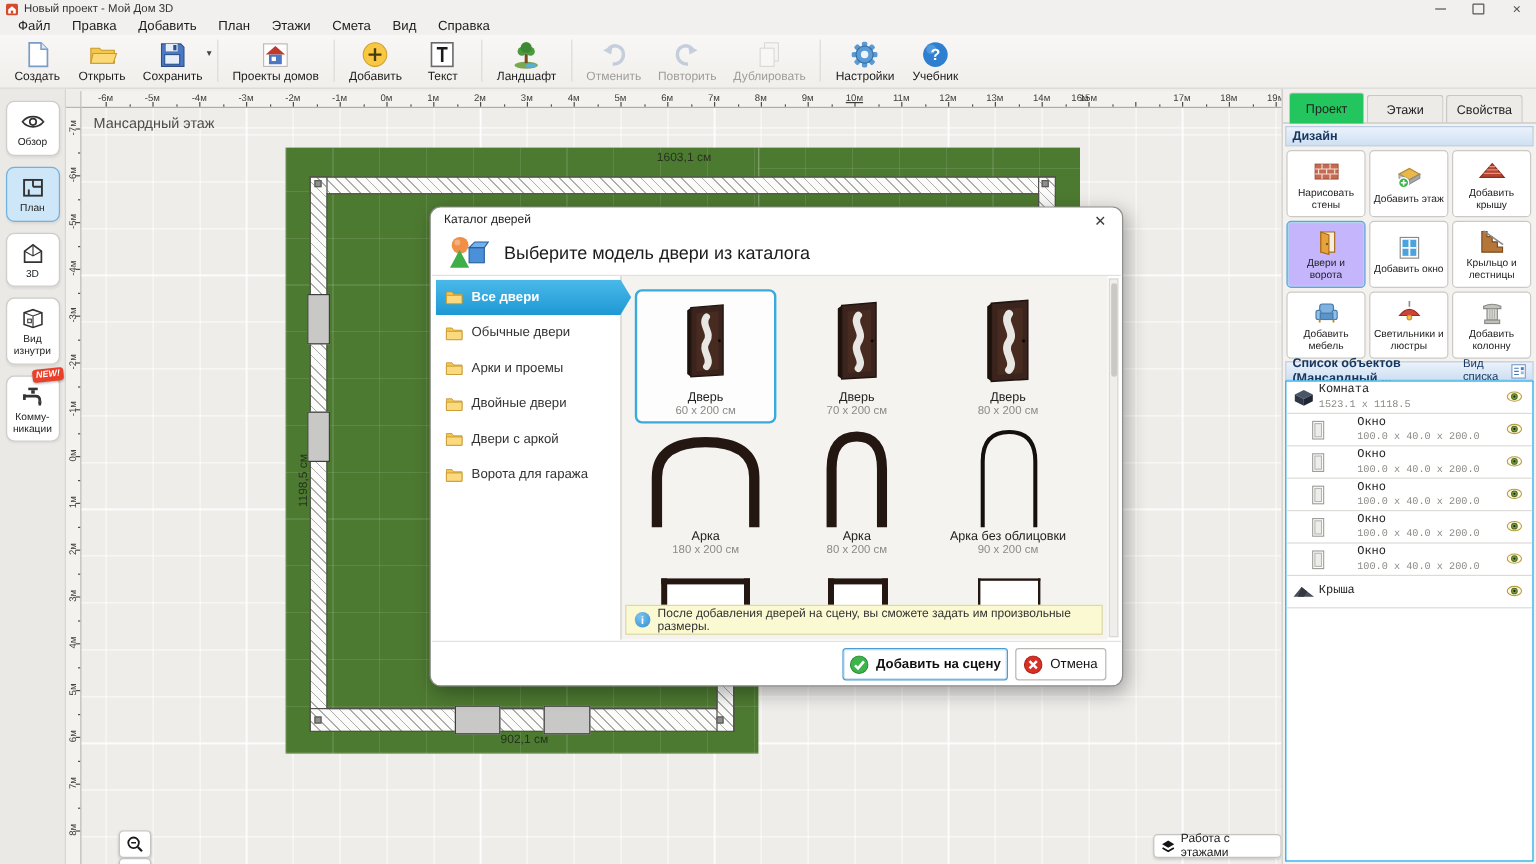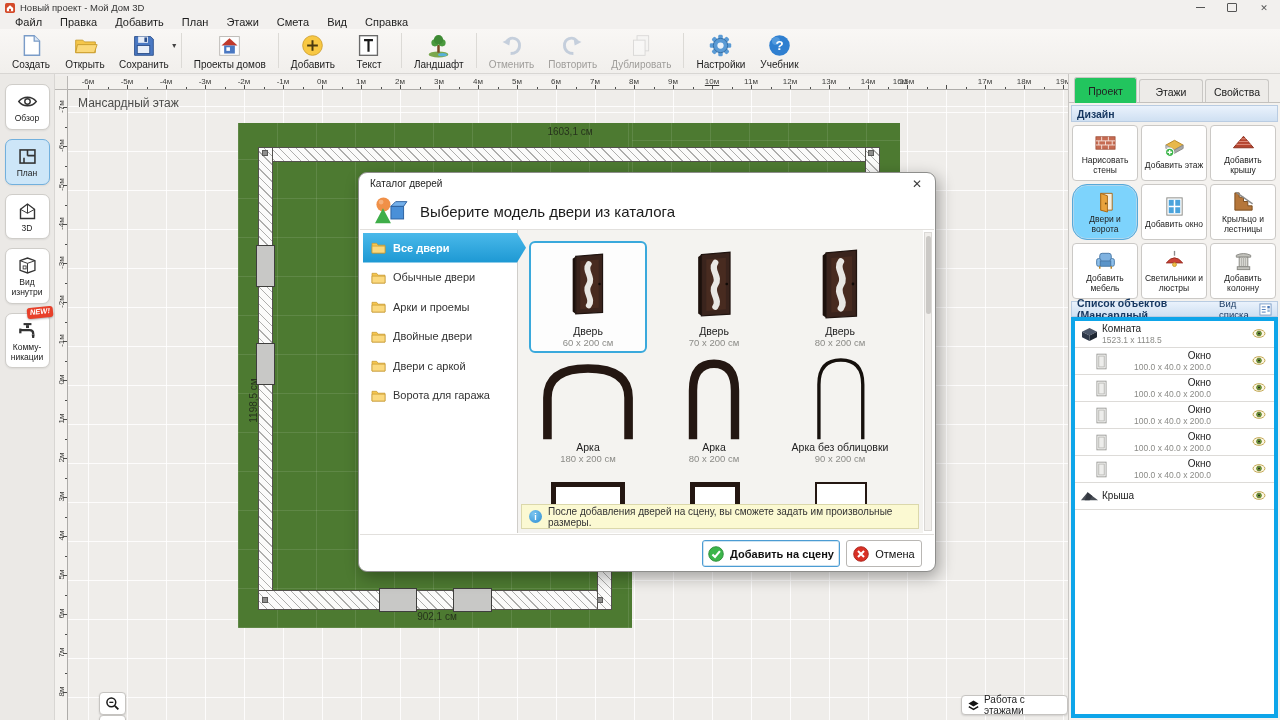--- a/index.html
+++ b/index.html
@@ -135,30 +135,30 @@
   .rtab.active{background:#22c55e;z-index:2;}
   #rcontent{position:absolute;left:0;right:0;top:28px;bottom:0;background:#f4f2ef;border-top:1px solid #c3c1be;}
   .blueheader{position:absolute;left:2px;right:2px;height:17px;
     background:linear-gradient(#eaf2fc,#cfe0f2);border:1px solid #b9cce2;box-sizing:border-box;
     display:flex;align-items:center;font-size:10.5px;font-weight:bold;color:#15365f;padding:0 5px;}
   #design-grid{position:absolute;left:3px;top:22px;display:grid;grid-template-columns:repeat(3,66px);
     grid-auto-rows:56px;gap:3px;}
   .dbtn{background:#fff;border:1px solid #cbc9c6;border-radius:4px;box-sizing:border-box;
     display:flex;flex-direction:column;align-items:center;justify-content:center;gap:2px;
     font-size:8.5px;line-height:1.15;text-align:center;color:#222;padding:2px;}
-  .dbtn.active{border-color:#58a8d8;box-shadow:0 0 0 1px #aed7ee inset;background:#7dd3fc;border-radius:15px;}
+  .dbtn.active{border-color:#58a8d8;box-shadow:0 0 0 1px #aed7ee inset;background:#c4b5fd;}
   .dbtn .ic svg{width:23px;height:23px;}
   #obj-header .view{margin-left:auto;font-weight:normal;font-size:9.5px;color:#15365f;display:flex;align-items:center;gap:3px;}
   #obj-list{position:absolute;left:2px;right:2px;top:214px;bottom:2px;background:#fff;
-    border:4px solid #0ea5e9;box-sizing:border-box;overflow:hidden;}
+    border:1px solid #0ea5e9;box-sizing:border-box;overflow:hidden;font-family:Liberation Mono, monospace;}
   .orow{height:27px;border-bottom:1px solid #dddbd8;display:flex;align-items:center;position:relative;box-sizing:border-box;}
   .orow .oicon{position:absolute;left:5px;}
   .orow.indent .oicon{left:21px;}
   .otext{display:flex;flex-direction:column;justify-content:center;margin-left:27px;line-height:1.2;}
-  .orow.indent .otext{margin-left:59px;text-align:right;}
+  .orow.indent .otext{margin-left:59px;}
   .otext .on{font-size:10px;color:#222;}
   .otext .os{font-size:8.5px;color:#8b8b87;}
   .oeye{position:absolute;right:8px;top:7px;}
 </style>
 </head>
 <body>
 
 <div id="titlebar">
   <span class="ic" id="app-icon">
       <svg viewBox="0 0 12 12" width="10" height="10">

